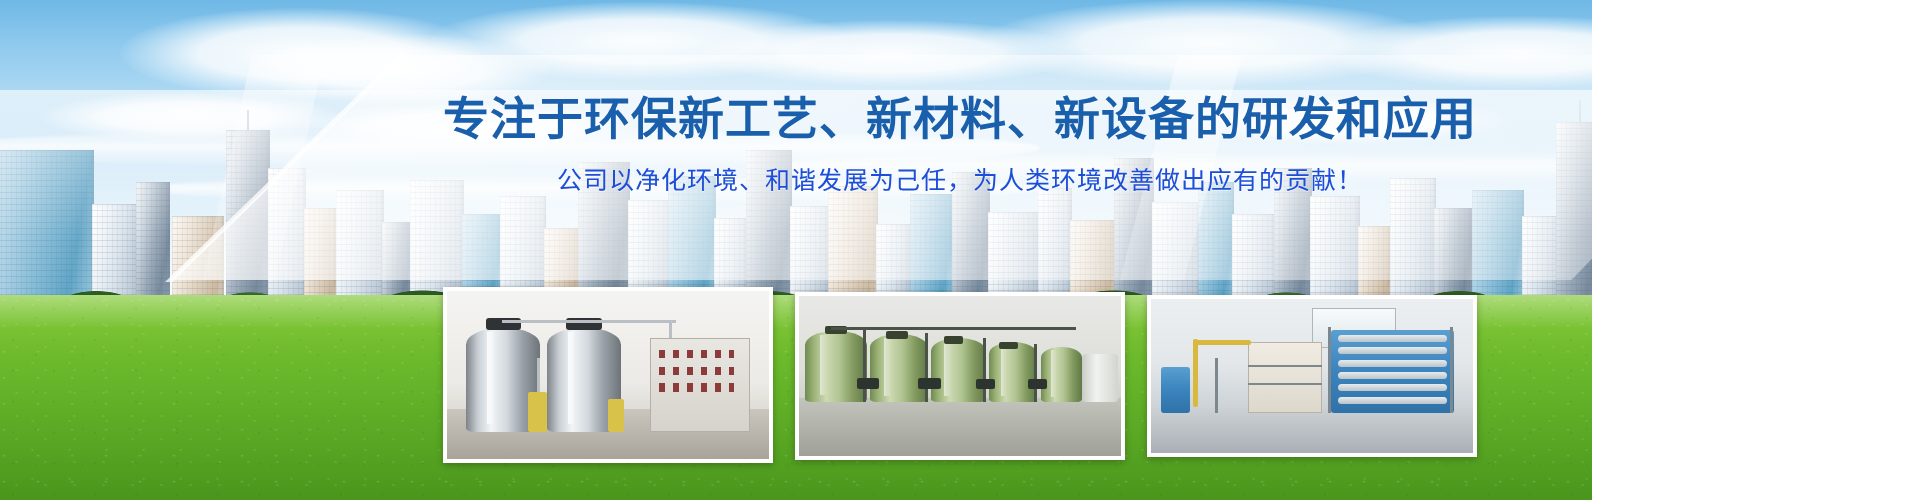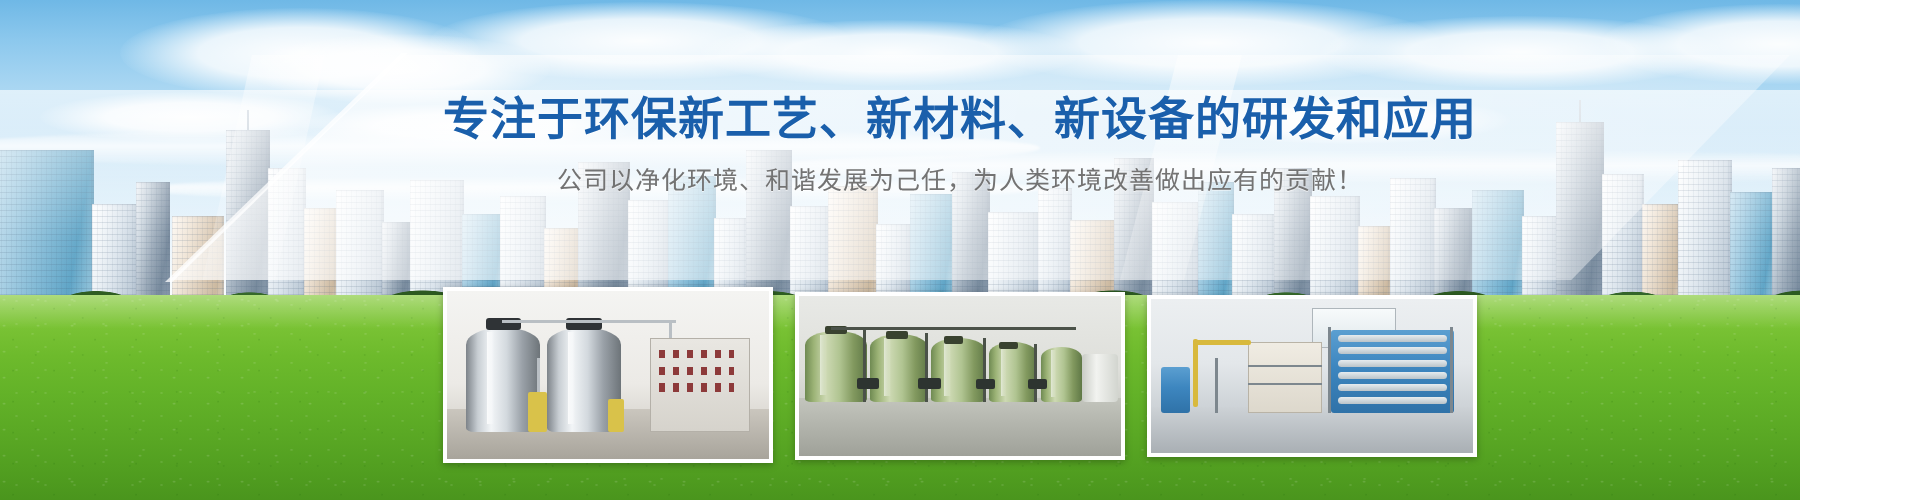--- a/index.html
+++ b/index.html
@@ -5,21 +5,21 @@
 <style>
   * { margin:0; padding:0; box-sizing:border-box; }
   html, body {
     width:1920px; height:500px; overflow:hidden;
     font-family:"Liberation Sans","DejaVu Sans",sans-serif;
     background:#ffffff;
   }
 
   .banner{
     position:relative;
-    width:1800px; height:500px;
+    width:1592px; height:500px;
     overflow:hidden;
   }
 
   
   .sky{
     position:absolute; left:0; top:0; width:1920px; height:330px;
     background:
       linear-gradient(180deg,
         #6fb8e6 0%,
         #8cc8ed 12%,
@@ -184,21 +184,21 @@
     letter-spacing:1.35px;
     color:#1a5fab;
     white-space:nowrap;
   }
   .subhead-cn{
     margin-top:18px;
     font-family:"DejaVu Sans","Liberation Sans",sans-serif;
     font-size:25px;
     font-weight:400;
     letter-spacing:1px;
-    color:#737373;
+    color:#1d4ed8;
     text-shadow:0 1px 0 rgba(255,255,255,.6);
     white-space:nowrap;
   }
 
   
   .thumbs{
     position:absolute;
     left:443px; top:287px;
     width:1035px; height:180px;
     display:flex;

